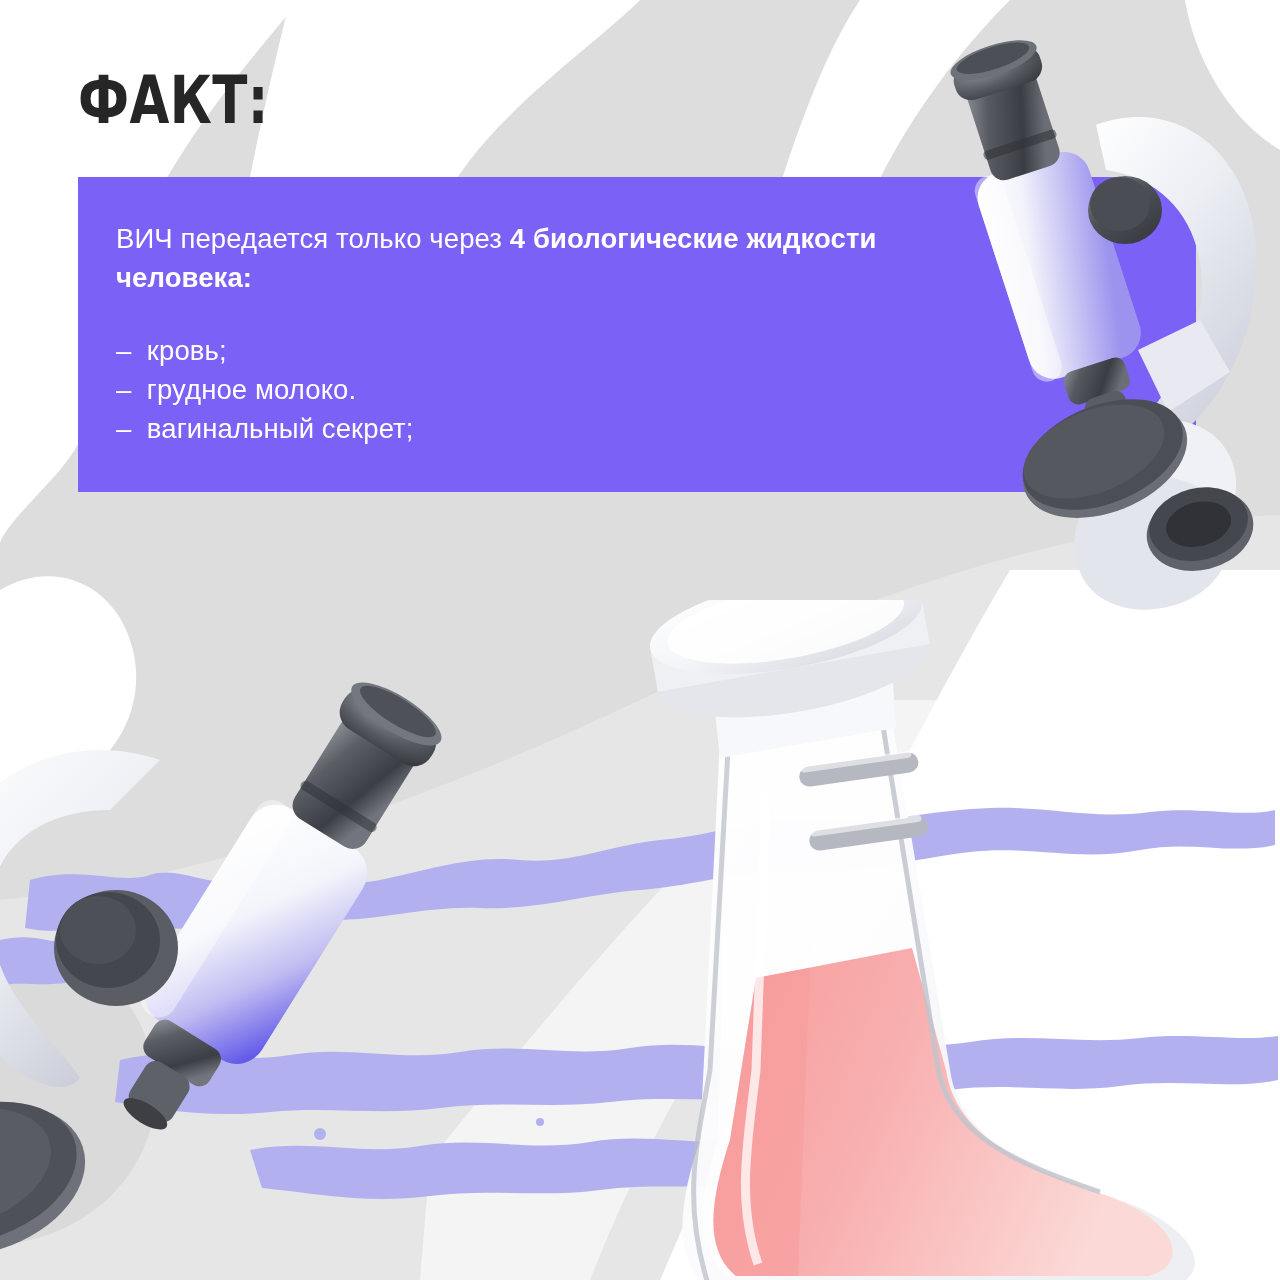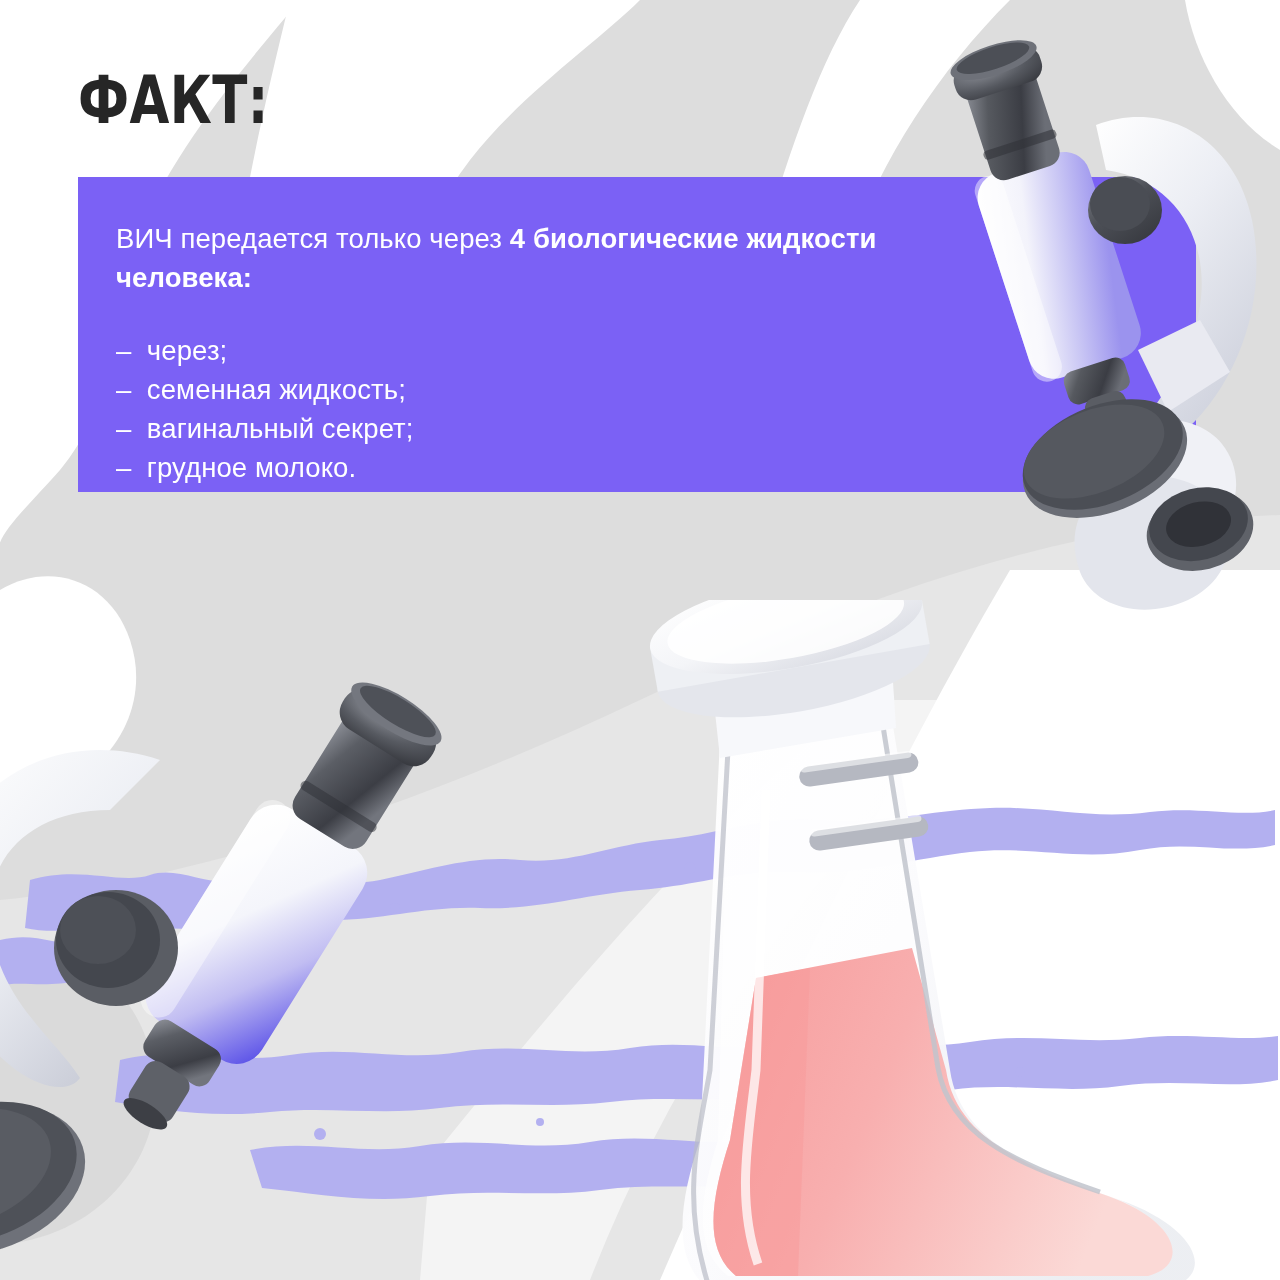--- a/index.html
+++ b/index.html
@@ -91,24 +91,23 @@
       <path d="M 0,960 C 70,940 130,980 150,1050 C 172,1125 130,1200 60,1230 C 30,1243 0,1245 0,1245 Z" fill="#d2d2d2" opacity="0.6"></path>
     </svg>
   </div>
 
   <div id="title">ФАКТ:</div>
 
   <div id="panel">
     <div id="panel-text">
       <span class="lead"><span>ВИЧ передается только через </span><span class="bold">4 биологические жидкости человека:</span></span>
       <div class="spacer-sm"></div>
-      <span class="list-line">–  через;</span>
-      <span class="list-line">–  семенная жидкость;</span>
+      <span class="list-line">–  кровь;</span>
+      <span class="list-line">–  грудное молоко.</span>
       <span class="list-line">–  вагинальный секрет;</span>
-      <span class="list-line">–  грудное молоко.</span>
       <div class="spacer-md"></div>
     </div>
   </div>
 
   <div class="objects">
 
     <svg id="splatter-svg" viewBox="0 0 1280 640" preserveAspectRatio="none">
       <g fill="#b3b0f0">
         <path d="M 30,240 C 80,225 120,245 150,235 C 180,225 210,250 250,240 C 300,228 330,250 380,240
                  C 430,230 470,215 520,220 C 570,225 610,205 660,200 C 720,195 760,175 820,180

